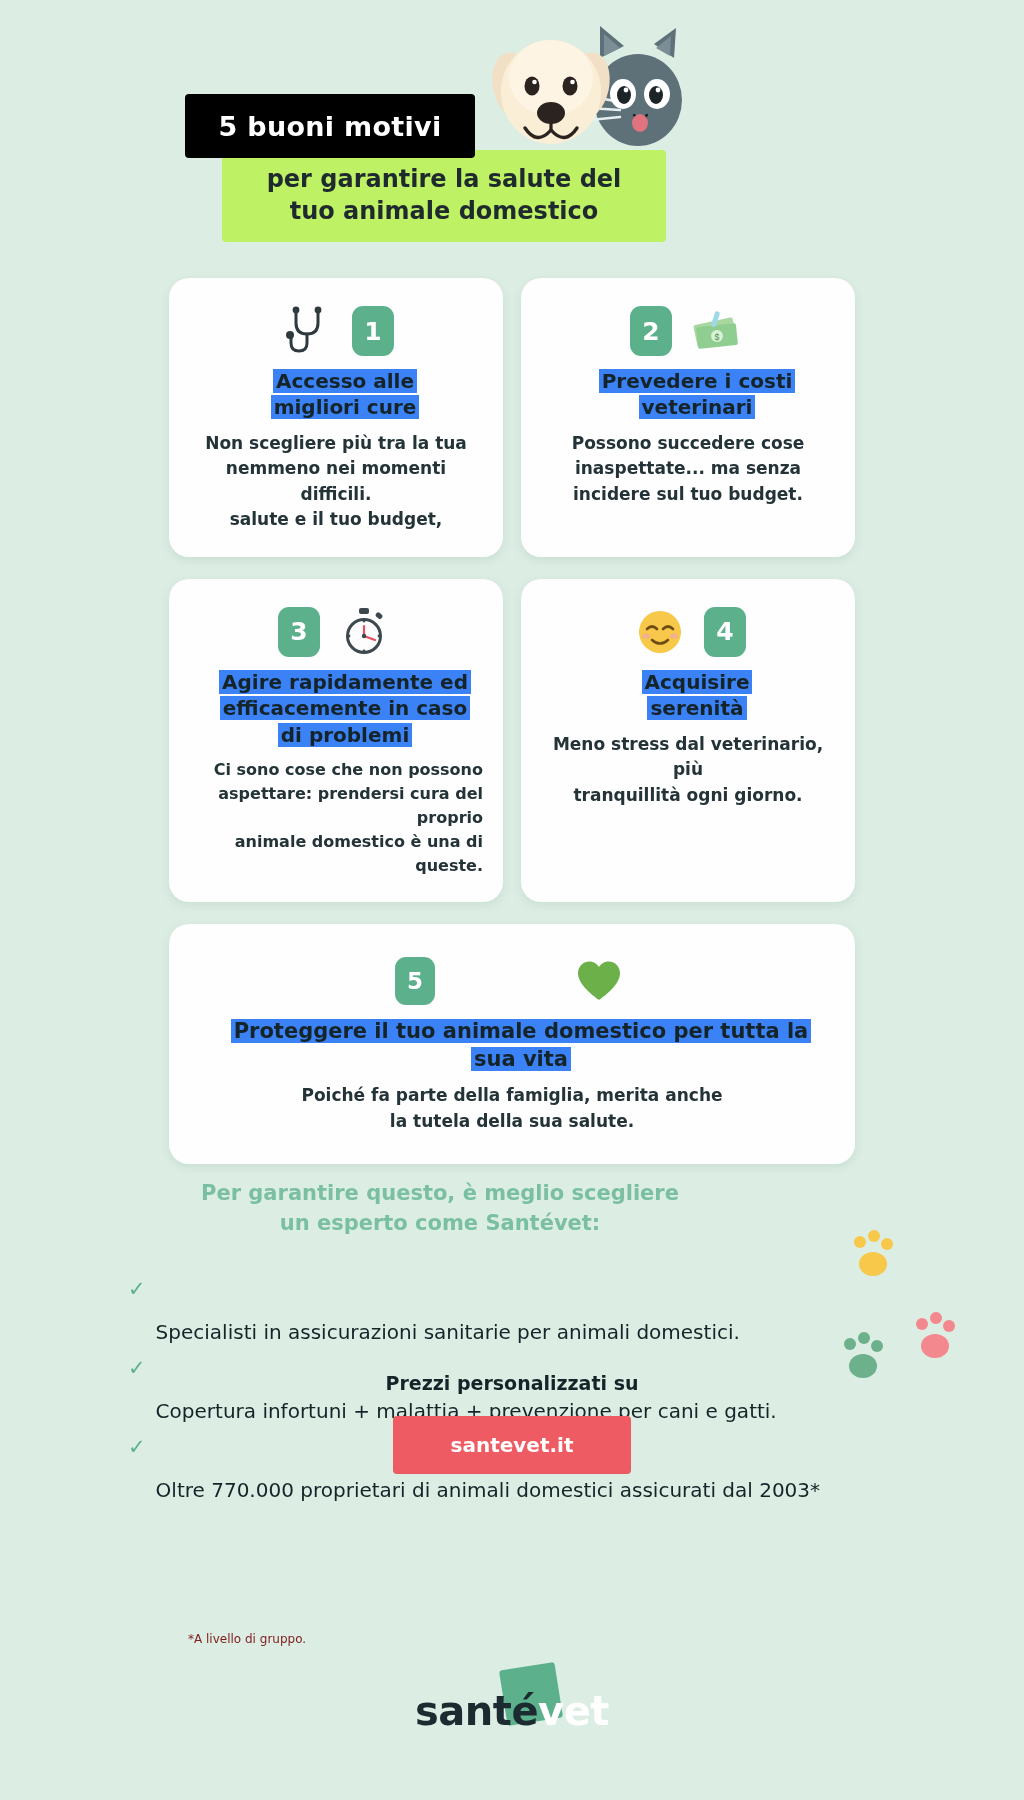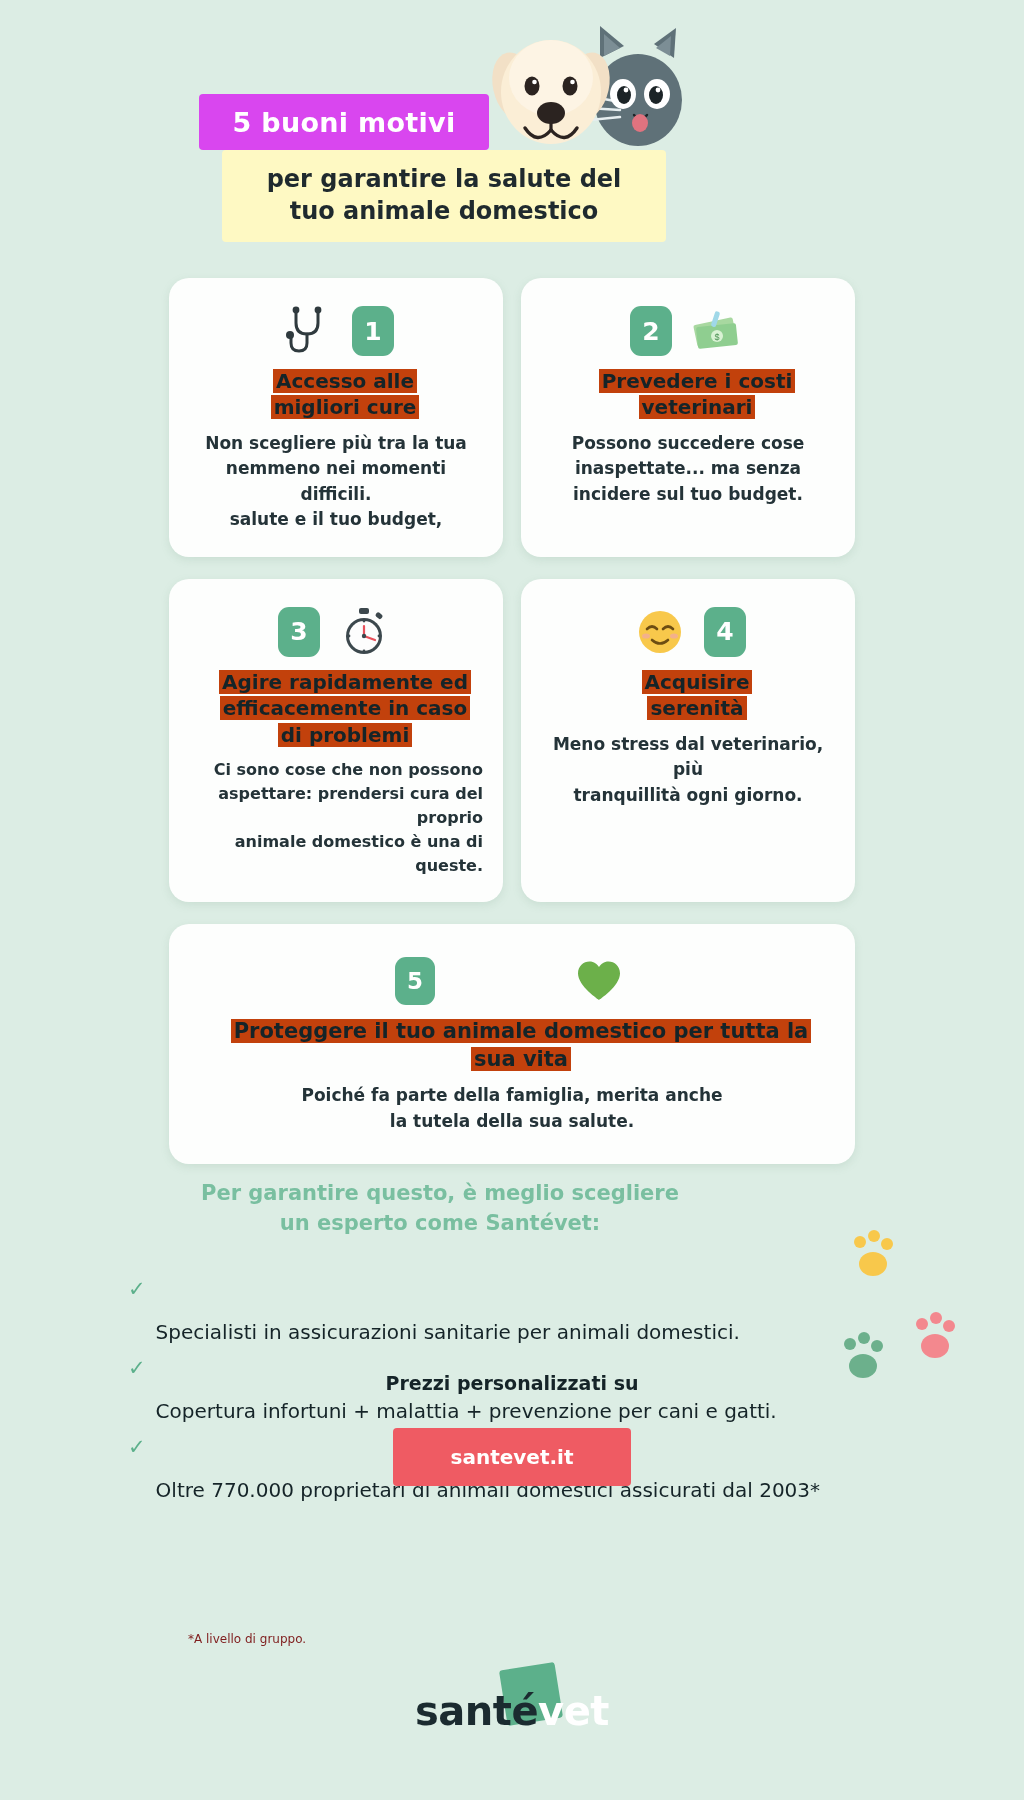--- a/index.html
+++ b/index.html
@@ -30,45 +30,45 @@
     position: absolute;
     left: 448px;
     top: 18px;
     width: 240px;
     height: 140px;
     z-index: 3;
   }
 
   .tag-green {
     position: absolute;
-    left: 199px;
+    left: 185px;
     top: 94px;
     width: 290px;
-    height: 56px;
-    background: #d946ef;
+    height: 64px;
+    background: #000000;
     border-radius: 4px;
     z-index: 4;
     display: flex;
     align-items: center;
     justify-content: center;
   }
   .tag-green span {
     color: #ffffff;
     font-size: 27px;
     font-weight: bold;
     letter-spacing: 0.3px;
   }
 
   .tag-yellow {
     position: absolute;
     left: 222px;
     top: 150px;
     width: 444px;
     height: 92px;
-    background: #fef9c3;
+    background: #bef264;
     border-radius: 4px;
     z-index: 2;
     display: flex;
     flex-direction: column;
     align-items: center;
     justify-content: center;
     line-height: 1.32;
   }
   .tag-yellow div {
     color: #1f2a2e;
@@ -142,21 +142,21 @@
 
   .card-title {
     text-align: center;
     font-size: 20px;
     font-weight: bold;
     color: #152428;
     line-height: 1.32;
     margin-bottom: 10px;
   }
   .card-title span {
-    background: #c2410c;
+    background: #3b82f6;
     padding: 0 3px;
     box-decoration-break: clone;
     margin-left: 18px;
     -webkit-box-decoration-break: clone;
   }
   .card-title.big { font-size: 21px; }
 
   .card-body {
     text-align: center;
     font-size: 17px;
@@ -212,21 +212,21 @@
     text-align: center;
   }
   .prezzi-label {
     font-size: 19px;
     font-weight: bold;
     color: #152428;
   }
 
   .cta-button {
     display: inline-block;
-    margin-top: 34px;
+    margin-top: 22px;
     background: #ef5b63;
     color: #ffffff;
     font-size: 20px;
     font-weight: bold;
     padding: 17px 58px;
     border-radius: 4px;
     border: none;
     cursor: pointer;
     font-family: "DejaVu Sans", "Liberation Sans", sans-serif;
   }

